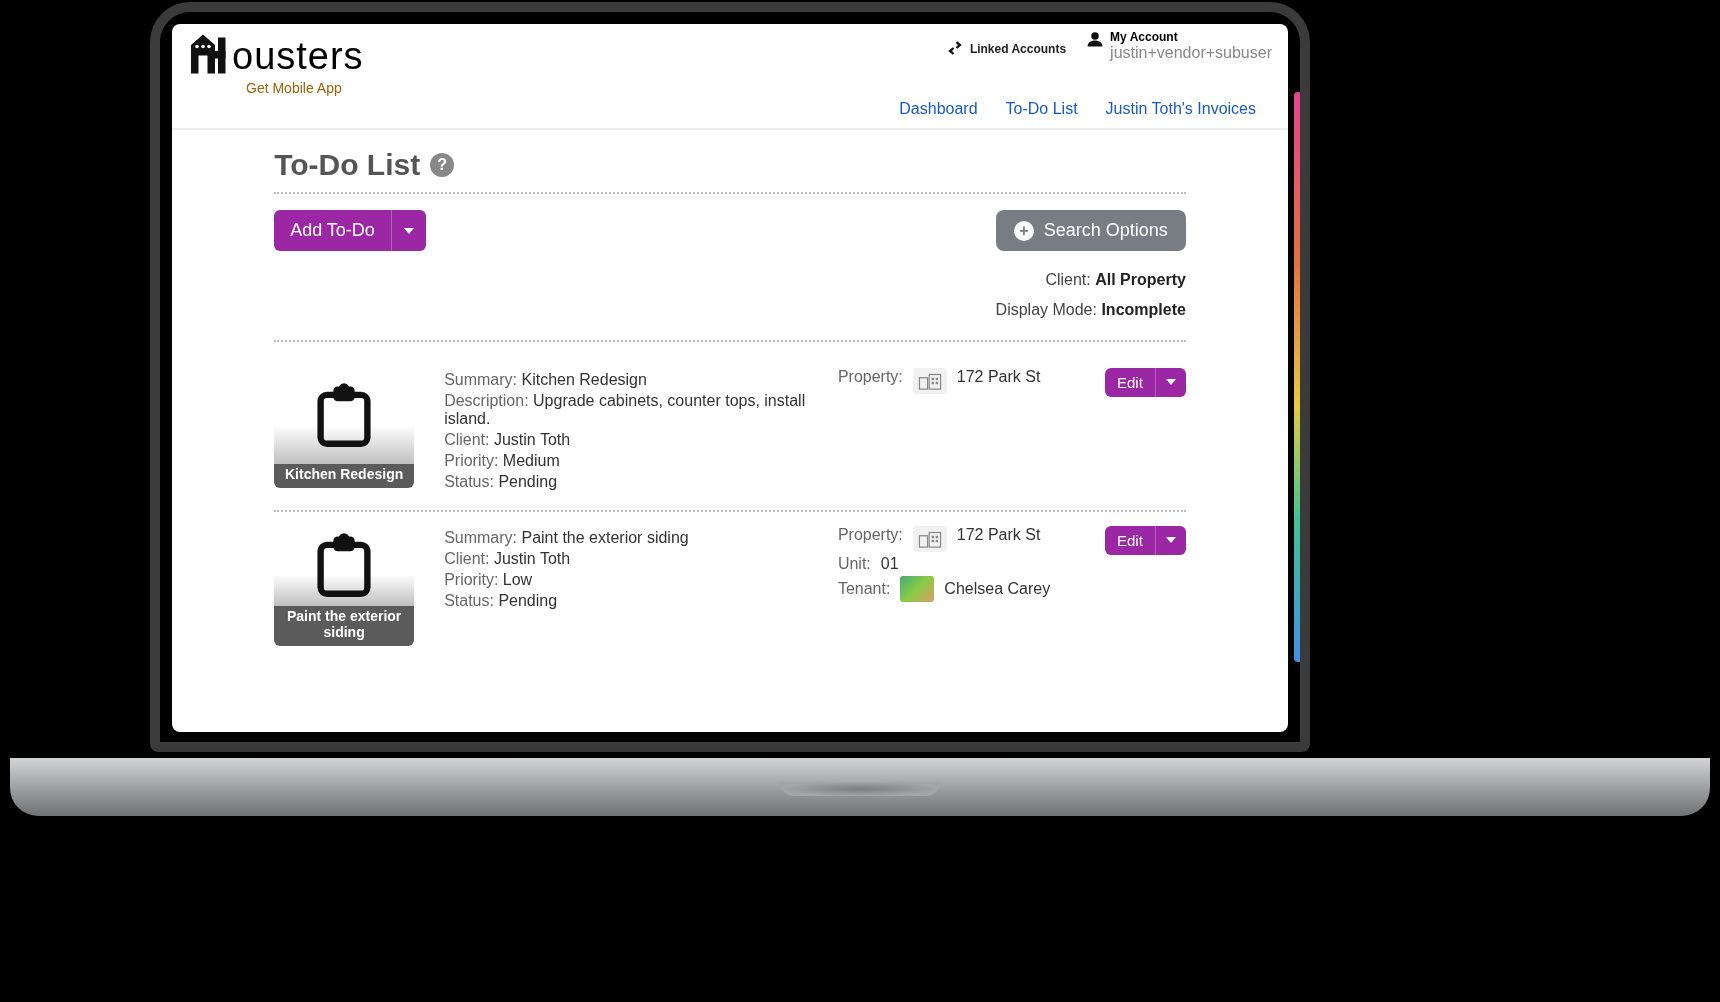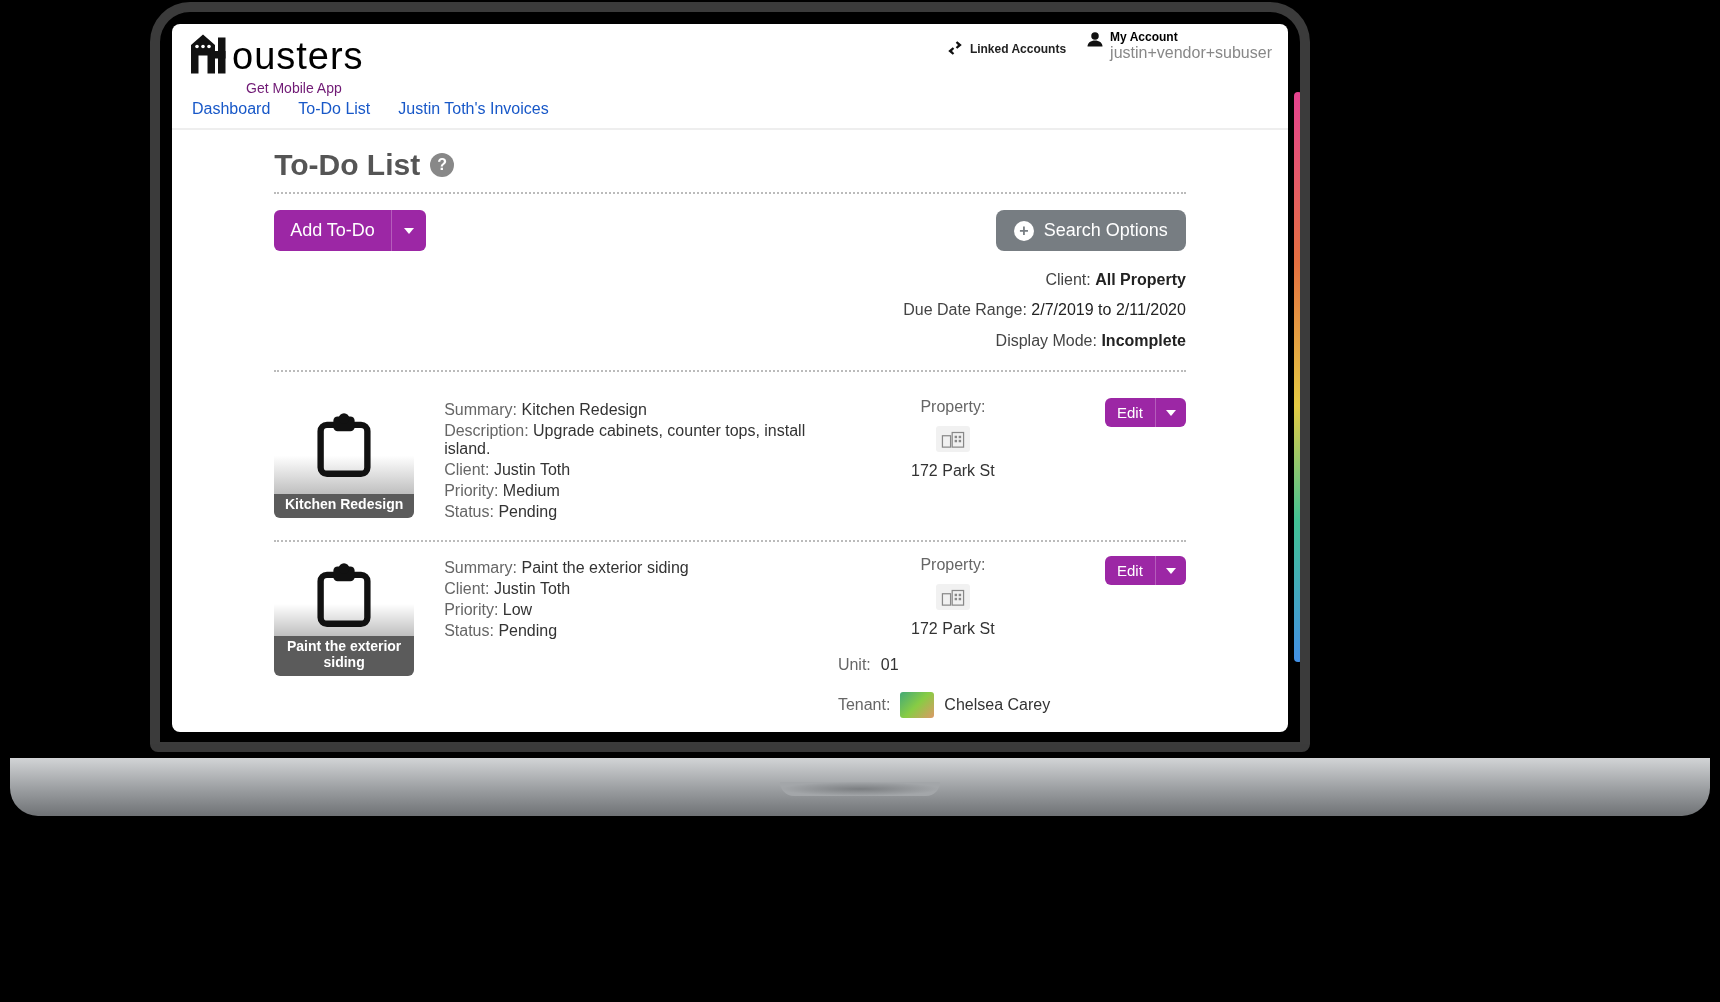--- a/index.html
+++ b/index.html
@@ -57,29 +57,29 @@
     color: #cfd1d3; text-align: center; font-size: 12px;
     line-height: 18px; letter-spacing: 1px;
     border-radius: 4px 4px 0 0;
   }
 
   
   .header { display:flex; align-items:flex-start; justify-content:space-between; padding:6px 16px 0 16px; }
   .logo { display:flex; align-items:center; }
   .logo svg { width:48px; height:48px; }
   .logo-text { font-size:38px; font-weight:500; font-family: "Segoe UI", sans-serif; letter-spacing:1px; margin-left:-4px; }
-  .mobile-link { font-size:14px; color:#701a75; margin-left:58px; margin-top:-2px; }
+  .mobile-link { font-size:14px; color:#a16207; margin-left:58px; margin-top:-2px; }
   .account { display:flex; align-items:center; gap:20px; font-size:12px; }
   .linked-accounts { display:flex; align-items:center; gap:6px; font-weight:700; color:#222; padding-top:6px; }
   .my-account { display:flex; align-items:flex-start; gap:6px; }
   .my-account .ma-text { display:flex; flex-direction:column; }
   .my-account .ma-title { font-weight:700; }
   .my-account .ma-sub { color:#888; font-size:16px; }
 
-  .nav { display:flex; gap:28px; padding:4px 20px 10px 20px; font-size:16px; }
+  .nav { display:flex; justify-content:flex-end; gap:28px; padding:4px 32px 10px 20px; font-size:16px; }
   .nav a { color:#1858c8; text-decoration:none; }
   .divider-top { height:2px; background:#eee; }
 
   .content { padding: 18px 24px 6px 24px; width: 86%; margin: 0 auto; }
   .page-title { display:flex; align-items:center; gap:10px; color:#555; font-size:30px; font-weight:600; }
   .page-title .help { width:24px; height:24px; border-radius:50%; background:#888; color:#fff; display:inline-flex; align-items:center; justify-content:center; font-size:16px; font-weight:700; }
   .dotted { border-top:2px dotted #bbb; margin:10px 0 16px 0; }
 
   .action-row { display:flex; justify-content:space-between; align-items:center; }
   .btn { display:inline-flex; align-items:center; gap:10px; border:none; color:#fff; border-radius:6px; font-size:18px; cursor:pointer; }
@@ -100,29 +100,29 @@
   .item + .item { border-top:2px dotted #bbb; padding-top:14px; margin-top:6px; }
   .thumb { width:140px; height:120px; border-radius:6px; overflow:hidden; background:#fff; display:flex; flex-direction:column; }
   .thumb .icon-area { flex:1; display:flex; align-items:center; justify-content:center; background: linear-gradient(180deg,#fff 0%,#fff 60%,#bfbfbf 100%); }
   .thumb .caption { padding:2px 4px 6px 4px; background:#5b5b5b; color:#fff; font-weight:700; font-size:14px; text-align:center; line-height:1.15; }
   .clip-icon svg { width:68px; height:68px; }
 
   .col-details { flex:1; font-size:16px; color:#333; }
   .col-details .row { margin:3px 12px; }
   .col-details .k { color:#666; }
   .col-mid { width:230px; font-size:16px; color:#333; }
-  .col-mid .prop { display:flex; align-items:center; gap:10px;flex-direction:column; }
+  .col-mid .prop { display:flex; gap:10px; }
   .prop-icon, .tenant-icon { width:34px; height:26px; display:inline-flex; align-items:center; justify-content:center; background:#f1f1f1; border-radius:3px; }
   .prop-icon svg { width:26px; height:22px; }
   .tenant-icon { background:linear-gradient(135deg,#4a7 0%,#8c4 50%,#d96 100%); }
   .col-right { width:100px; display:flex; justify-content:flex-end; align-items:flex-start; }
   .edit-group .btn-main { padding:6px 12px; font-size:15px; }
   .edit-group .btn-drop { padding:6px 10px; }
 
-  .unit-row, .tenant-row { display:flex; align-items:center; gap:10px; margin-top:18px; }
+  .unit-row, .tenant-row { display:flex; align-items:center; gap:10px; margin-top:3px; }
   .k { color:#666; }
 </style>
 </head>
 <body>
 
 <div class="stage">
 
   <div class="frame">
     <div class="right-strip"></div>
     <div class="screen">
@@ -197,24 +197,20 @@
             <span>Search Options</span>
           </button>
         </div>
 
         <div class="filters">
           <div>
             <span class="lbl">Client:</span>
             <strong>All Property</strong>
           </div>
           <div>
-            <span class="lbl">Due Date Range:</span>
-            <span>2/7/2019 to 2/11/2020</span>
-          </div>
-          <div>
             <span class="lbl">Display Mode:</span>
             <strong>Incomplete</strong>
           </div>
         </div>
 
         <div class="dotted" style="margin-top:14px;"></div>
 
         <div class="todo">
 
           <div class="item">

